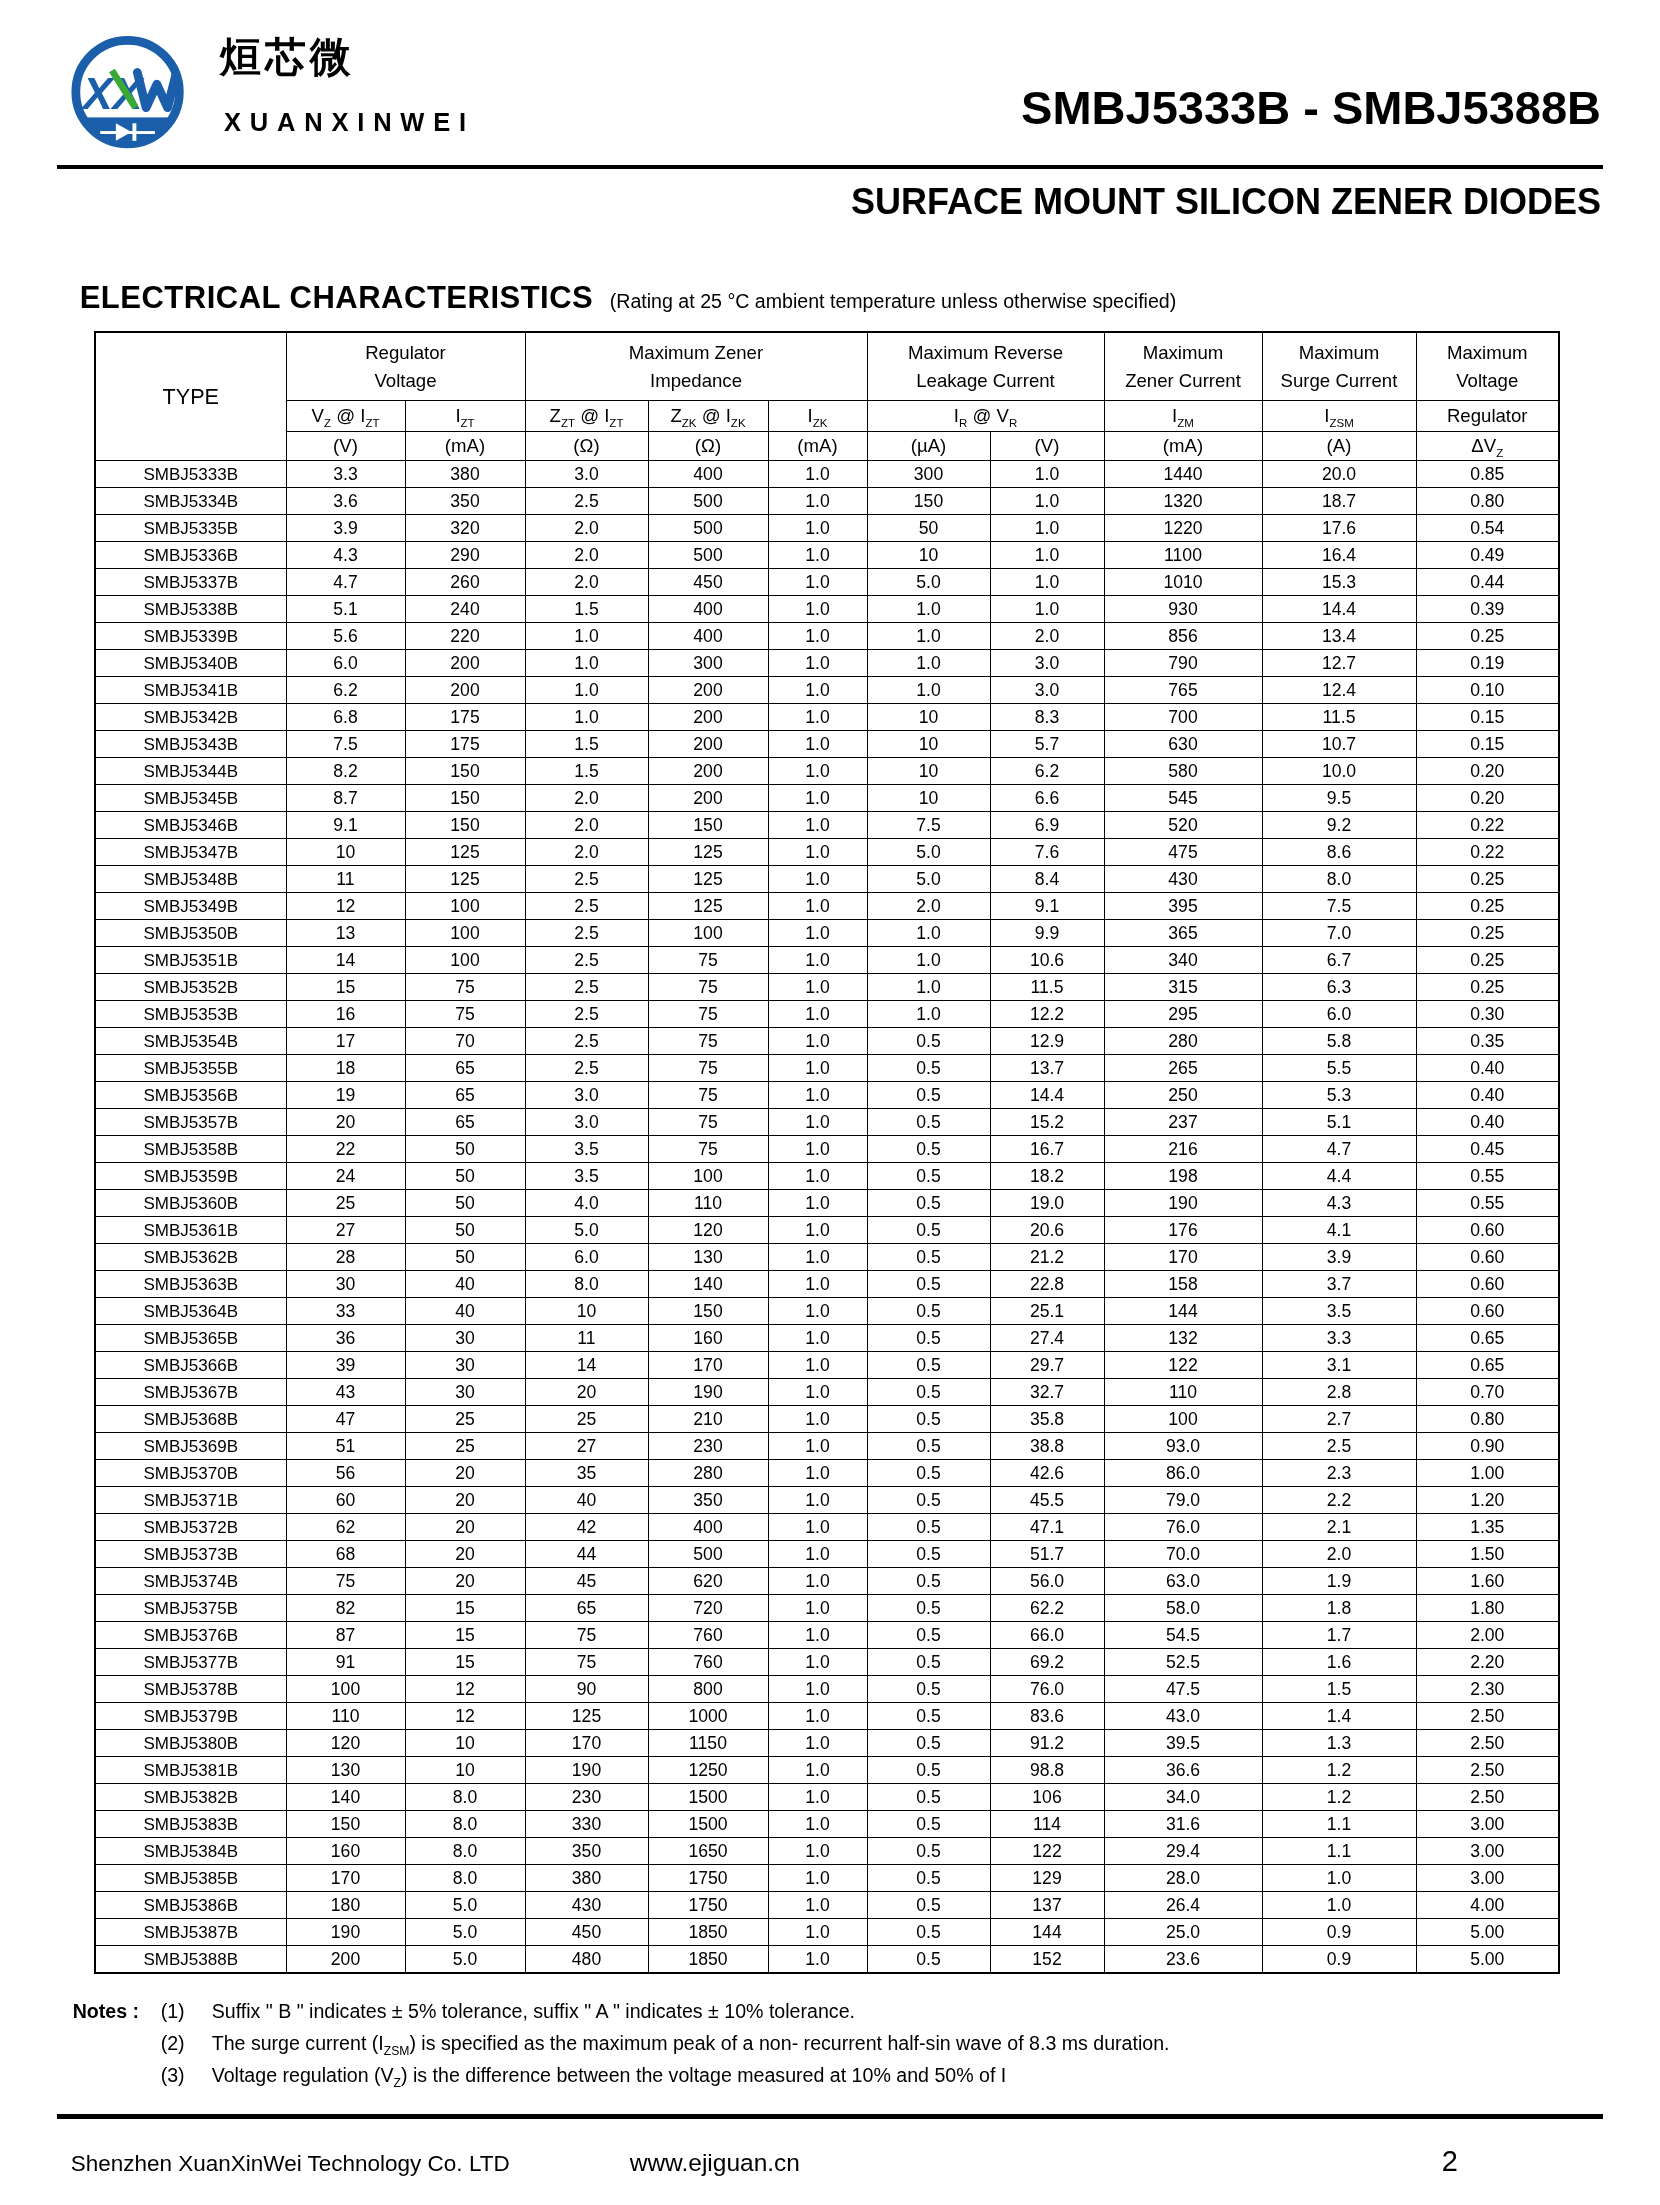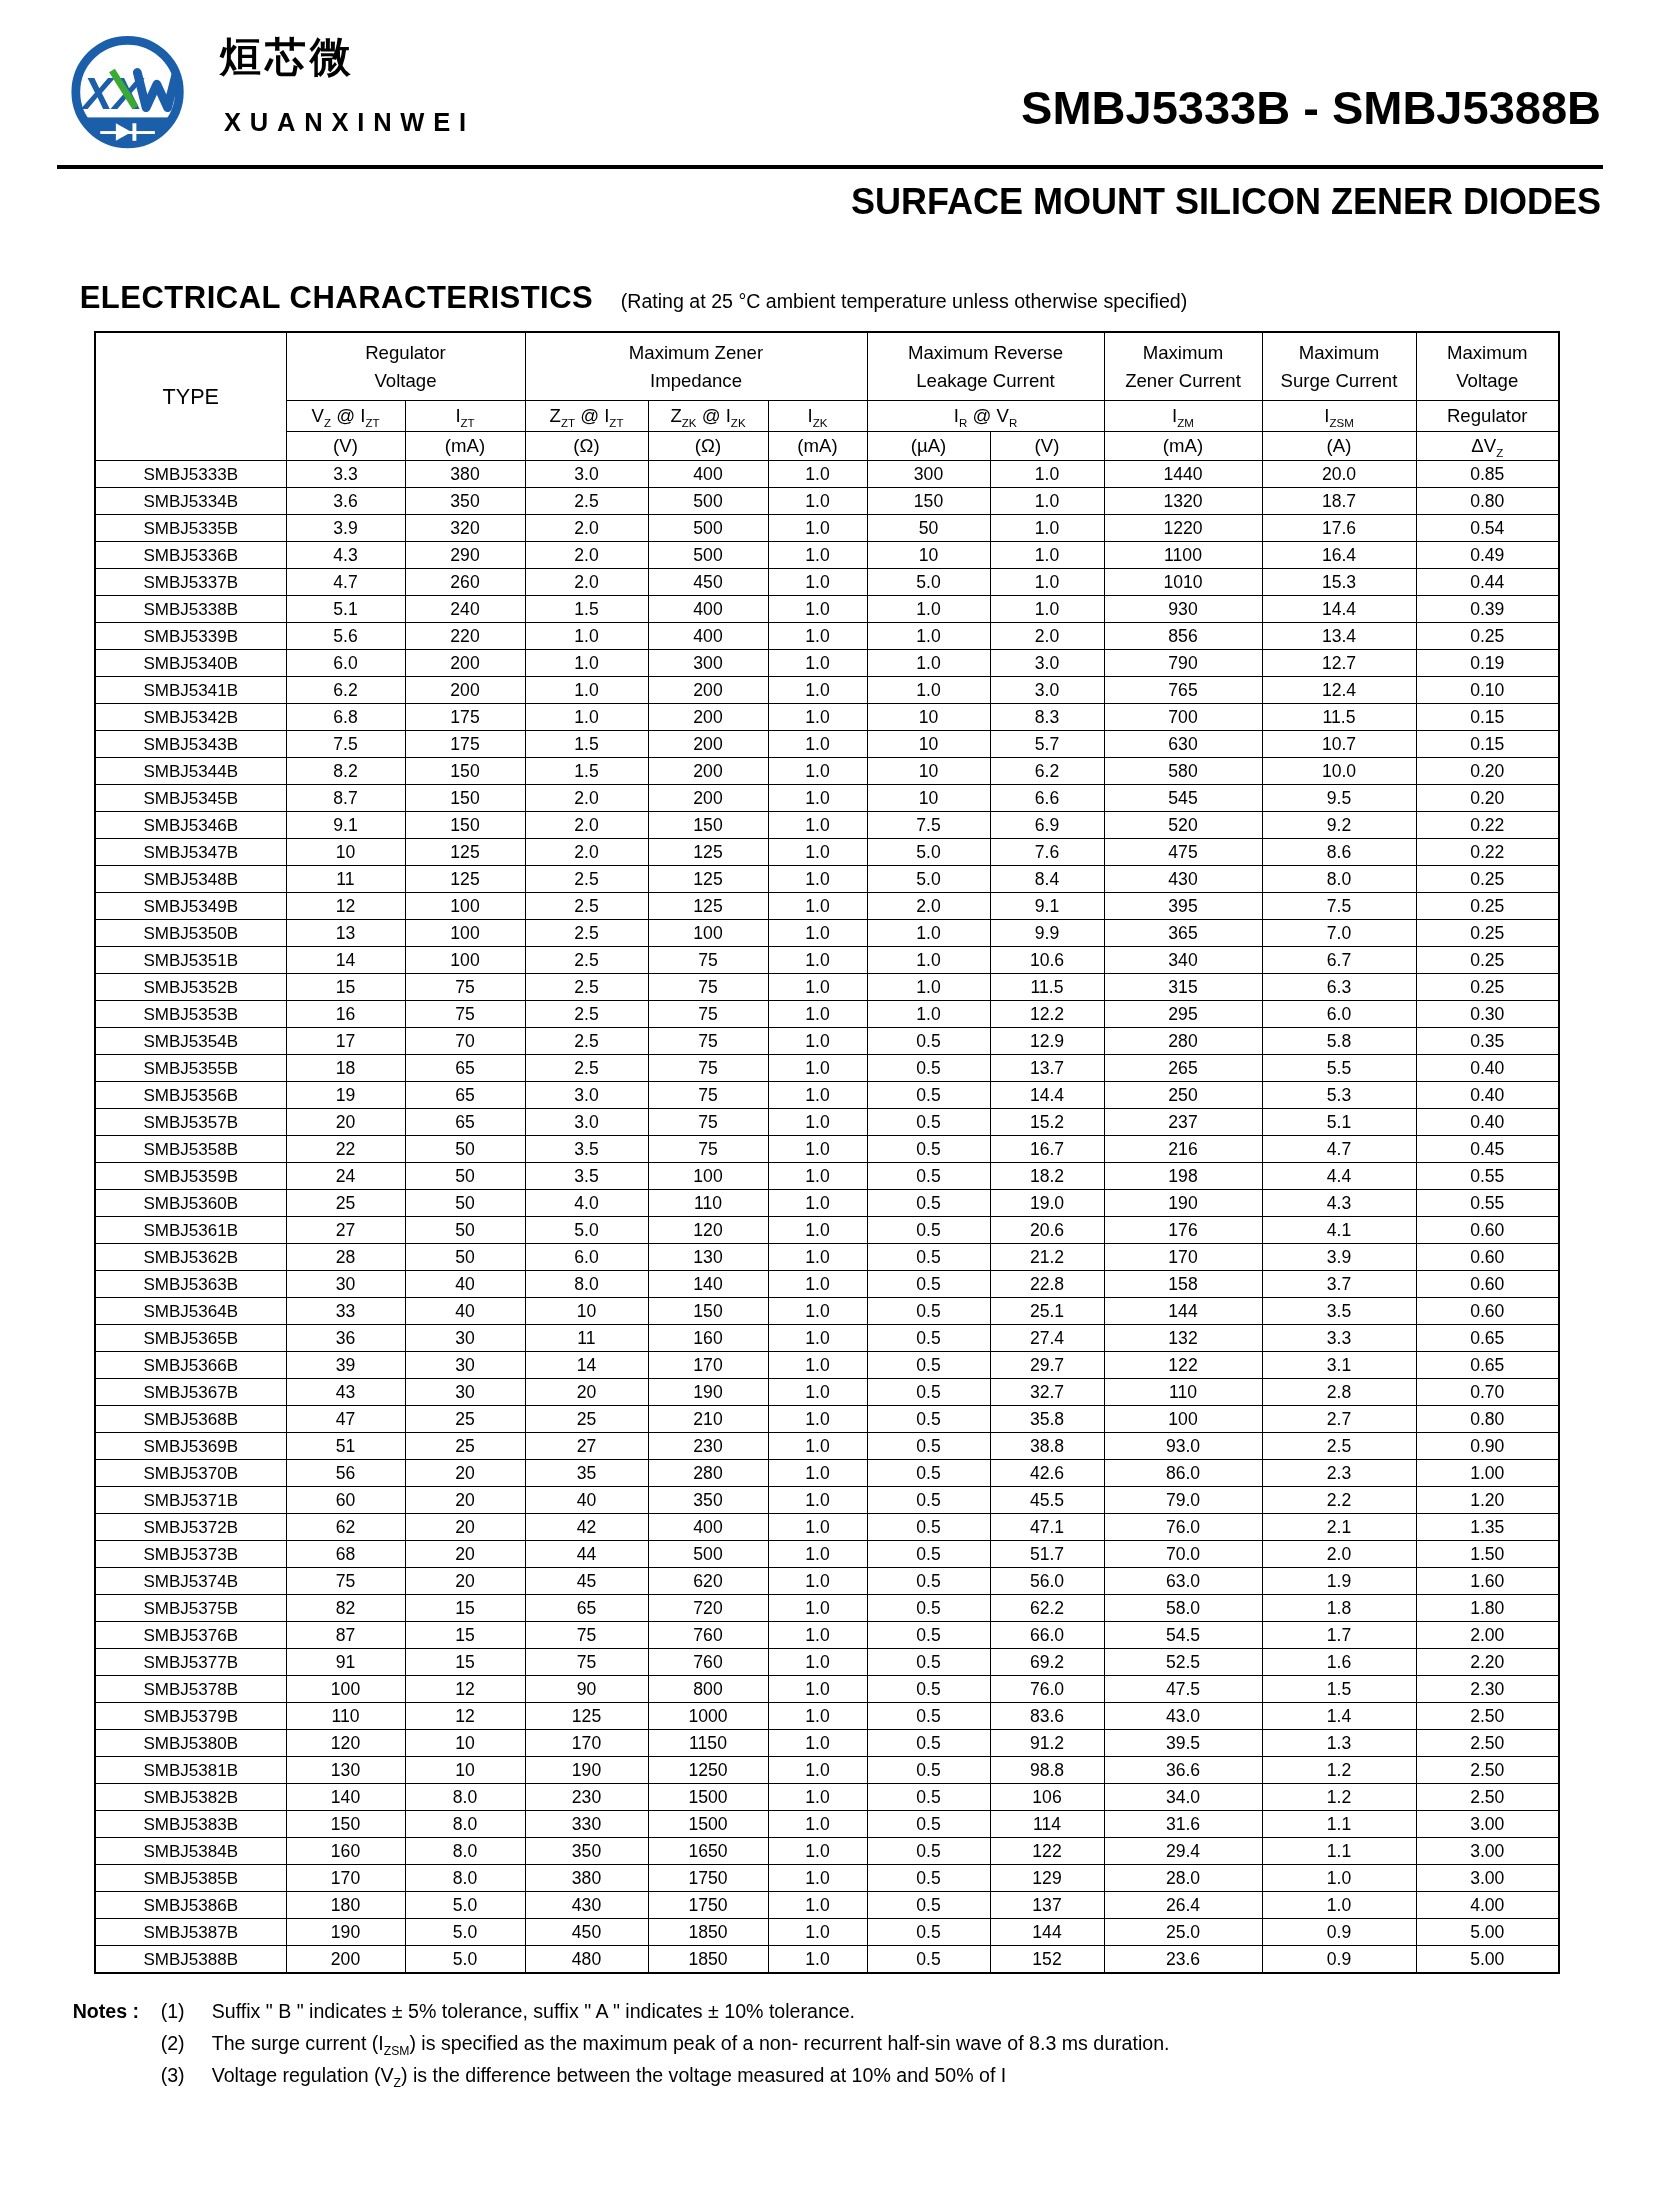--- a/index.html
+++ b/index.html
@@ -14,21 +14,21 @@
   .hdr{position:relative;height:165px;border-bottom:4.9px solid #000;}
   .logo-wrap{position:absolute;left:11.8px;top:33px;display:flex;}
   .logo-cn{position:absolute;left:163px;top:37px;font-size:41px;font-weight:bold;letter-spacing:3.9px;line-height:1;}
   .logo-latin{position:absolute;left:167px;top:110px;font-size:25.5px;font-weight:bold;letter-spacing:8.8px;line-height:1;}
   .doc-title{position:absolute;right:2px;top:84px;font-size:47px;font-weight:bold;letter-spacing:0px;line-height:1;}
   .subtitle{text-align:right;font-size:36px;font-weight:bold;margin-top:11.8px;padding-right:2px;}
 
   
   .sect{margin-top:57px;margin-left:15.7px;white-space:nowrap;}
   .sect-h{font-size:31px;font-weight:bold;letter-spacing:0.5px;display:inline;margin-left:7px;}
-  .sect-note{font-size:19.6px;display:inline;margin-left:23px;}
+  .sect-note{font-size:19.6px;display:inline;margin-left:12px;}
 
   
   table.chars{border-collapse:collapse;margin-left:37px;margin-top:15.7px;table-layout:fixed;}
   table.chars th, table.chars td{
     border:1px solid #000;text-align:center;vertical-align:middle;
     font-weight:normal;padding:0;overflow:hidden;
   }
   table.chars{border:2px solid #000;}
   col.c-type{width:191px;} col.c-vz{width:119px;} col.c-izt{width:120px;}
   col.c-zzt{width:123px;} col.c-zzk{width:120px;} col.c-izk{width:99px;}
@@ -890,15 +890,20 @@
       <span class="note-num">(2)</span>
       <span class="note-text">The surge current (I<sub>ZSM</sub>) is specified as the maximum peak of a non- recurrent half-sin wave of 8.3 ms duration.</span>
     </div>
     <div class="note-row">
       <span class="note-first-gap"></span>
       <span class="note-num">(3)</span>
       <span class="note-text">Voltage regulation (V<sub>Z</sub>) is the difference between the voltage measured at 10% and 50% of I</span>
     </div>
   </div>
 
+  <div class="footer">
+    <span class="footer-company">Shenzhen XuanXinWei Technology Co. LTD</span>
+    <span class="footer-site">www.ejiguan.cn</span>
+    <span class="footer-page">2</span>
+  </div>
 
 </div>
 
 
 </body></html>

